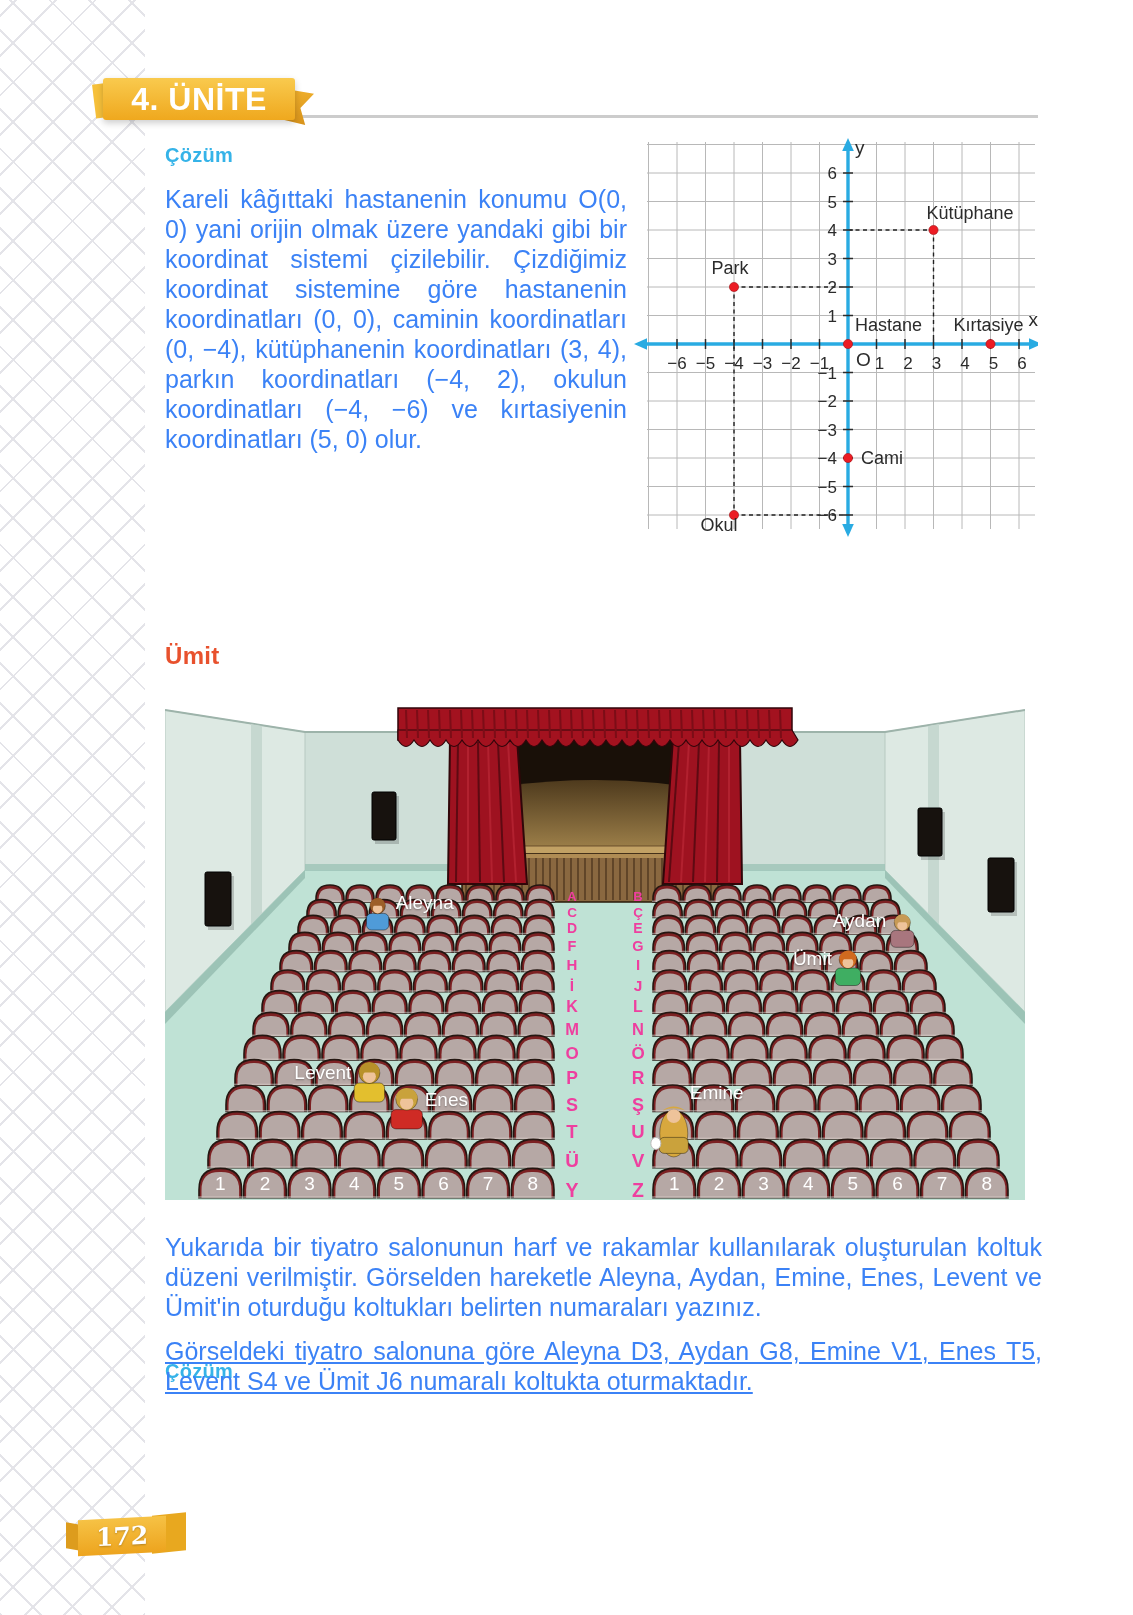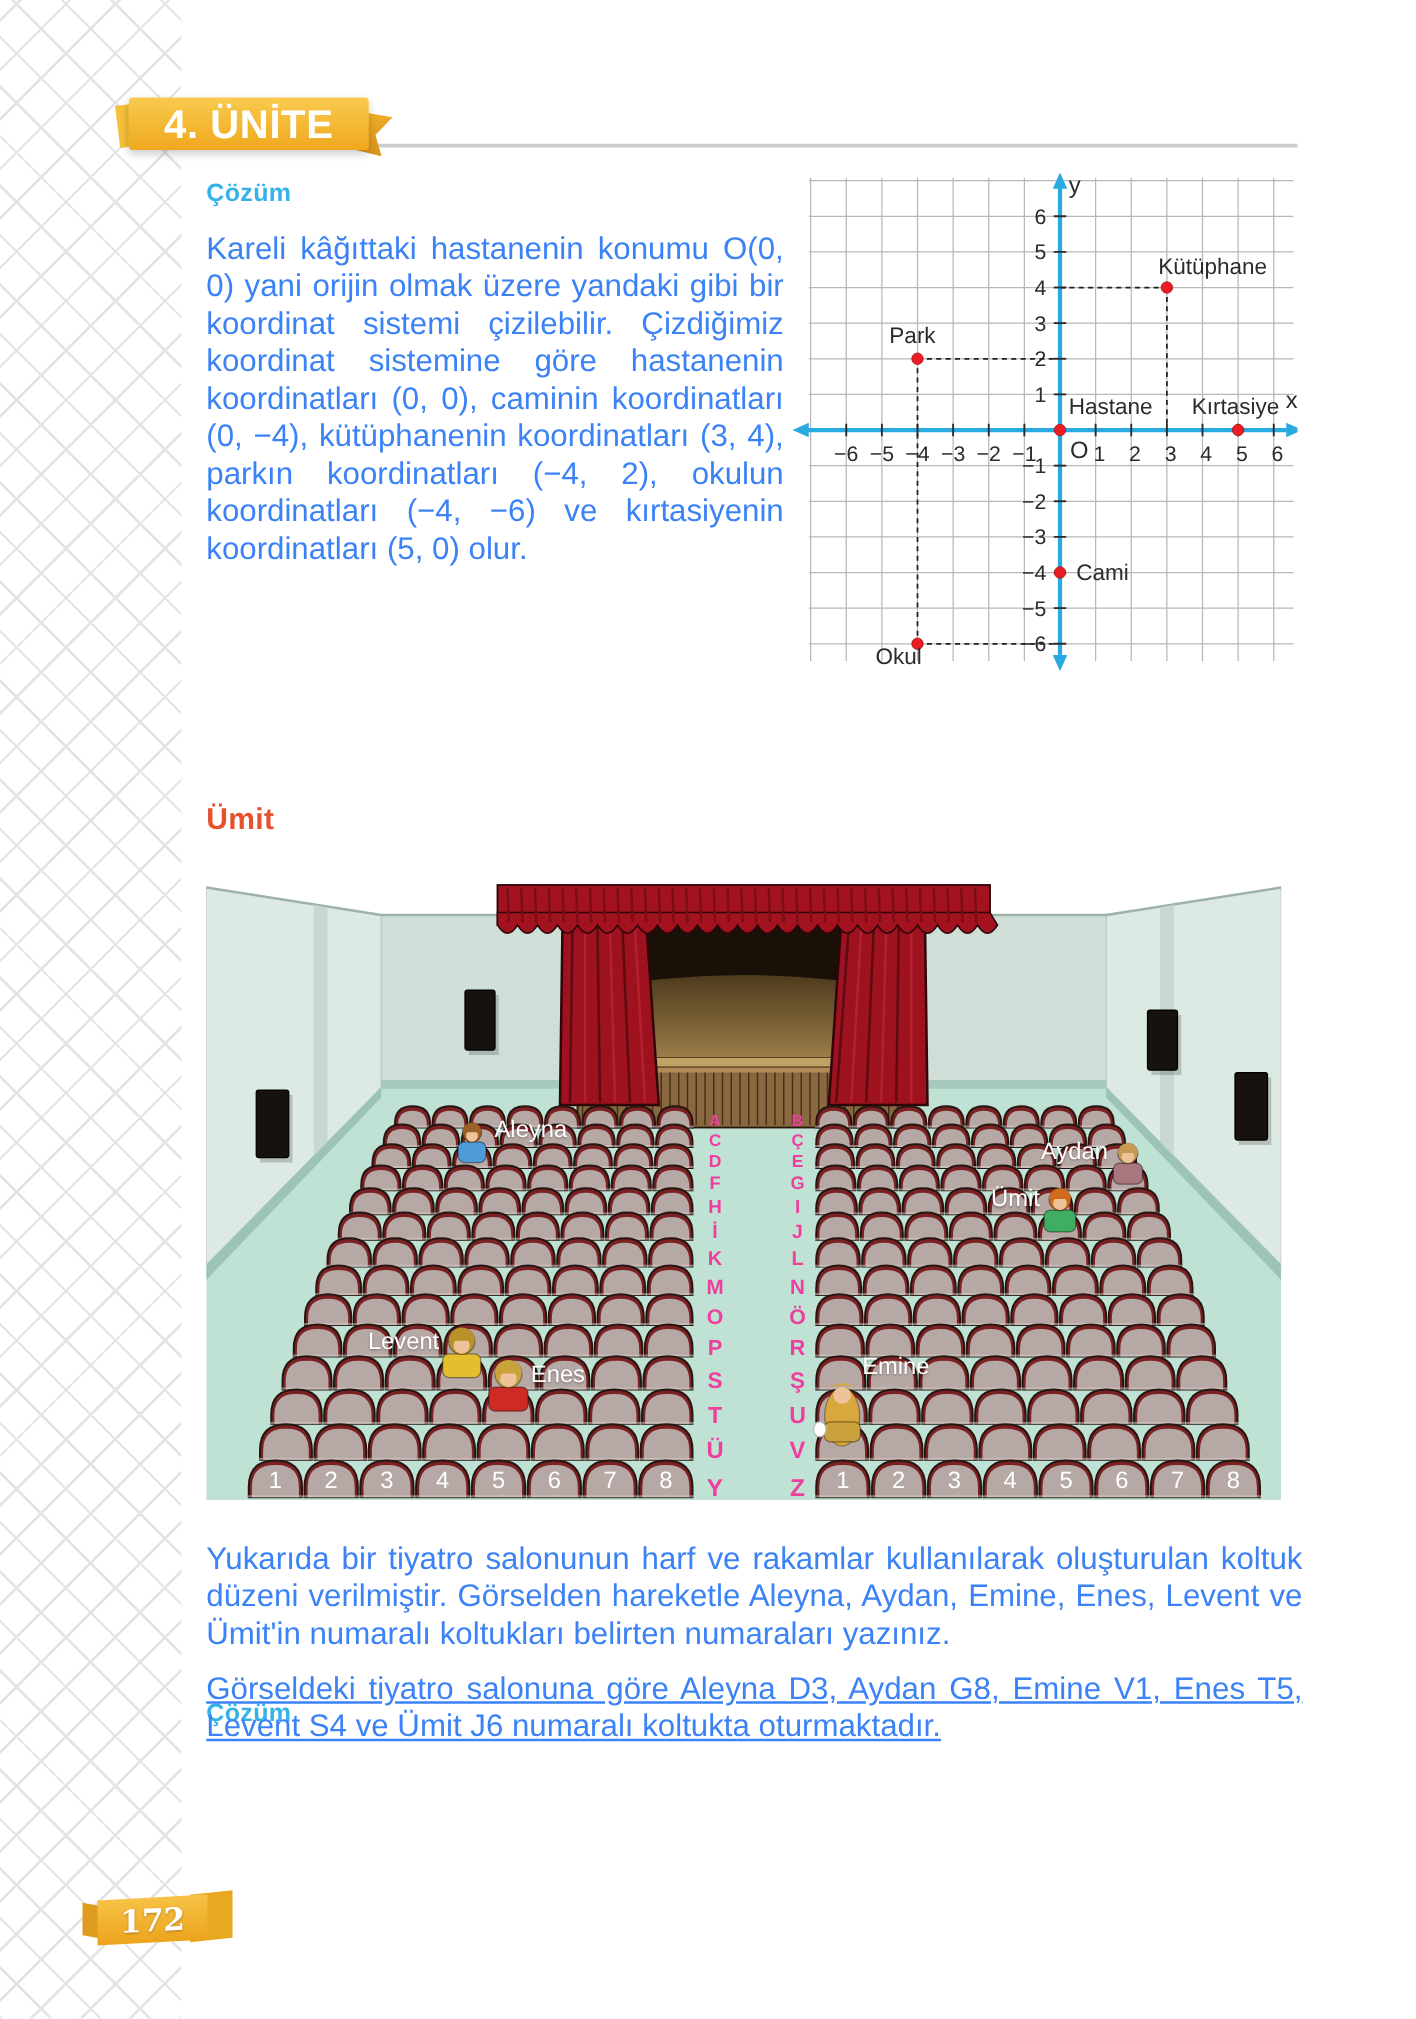--- a/index.html
+++ b/index.html
@@ -880,21 +880,21 @@
           <ellipse cx="508.75" cy="433.4" rx="14" ry="23.52" fill="#d8a83e" stroke="rgba(0,0,0,.35)" stroke-width="1"></ellipse>
           <rect x="494.19" y="437.4" width="29.119999999999997" height="16" rx="5" fill="#caa23c" stroke="rgba(0,0,0,.4)" stroke-width="1"></rect>
           <circle cx="508.75" cy="416.12" r="6.944" fill="#eec39a"></circle>
           <path d="M497.55,410.52 Q508.75,402.67999999999995 519.95,410.52 Q508.75,406.03999999999996 497.55,410.52 Z" fill="#d8a83e"></path>
           <ellipse cx="490.83" cy="443.4" rx="5" ry="6" fill="#fff" stroke="#bbb" stroke-width="1"></ellipse>
           <text x="524.75" y="399.4" font-size="19" fill="#ffffff" text-anchor="start" style="text-shadow:0 1px 2px rgba(0,0,0,.35)">Emine</text>
         </g>
       </g>
     </svg></div>
 
-<div class="para" style="left:165px;top:1232px;width:877px;">Yukarıda bir tiyatro salonunun harf ve rakamlar kullanılarak oluşturulan koltuk düzeni verilmiştir. Görselden hareketle Aleyna, Aydan, Emine, Enes, Levent ve Ümit'in numaralı koltukları belirten numaraları yazınız.</div>
+<div class="para" style="left:165px;top:1232px;width:877px;">Yukarıda bir tiyatro salonunun harf ve rakamlar kullanılarak oluşturulan koltuk düzeni verilmiştir. Görselden hareketle Aleyna, Aydan, Emine, Enes, Levent ve Ümit'in oturduğu koltukları belirten numaraları yazınız.</div>
 
 <div class="h-blue" style="left:165px;top:1360px;">Çözüm</div>
 <div class="para" style="left:165px;top:1336px;width:877px;text-decoration:underline;">Görseldeki tiyatro salonuna göre Aleyna D3, Aydan G8, Emine V1, Enes T5, Levent S4 ve Ümit J6 numaralı koltukta oturmaktadır.</div>
 
 <div class="pageband">
   <div class="fold-l"></div>
   <div class="fold-r"></div>
   <div class="main">172</div>
 </div>
 

